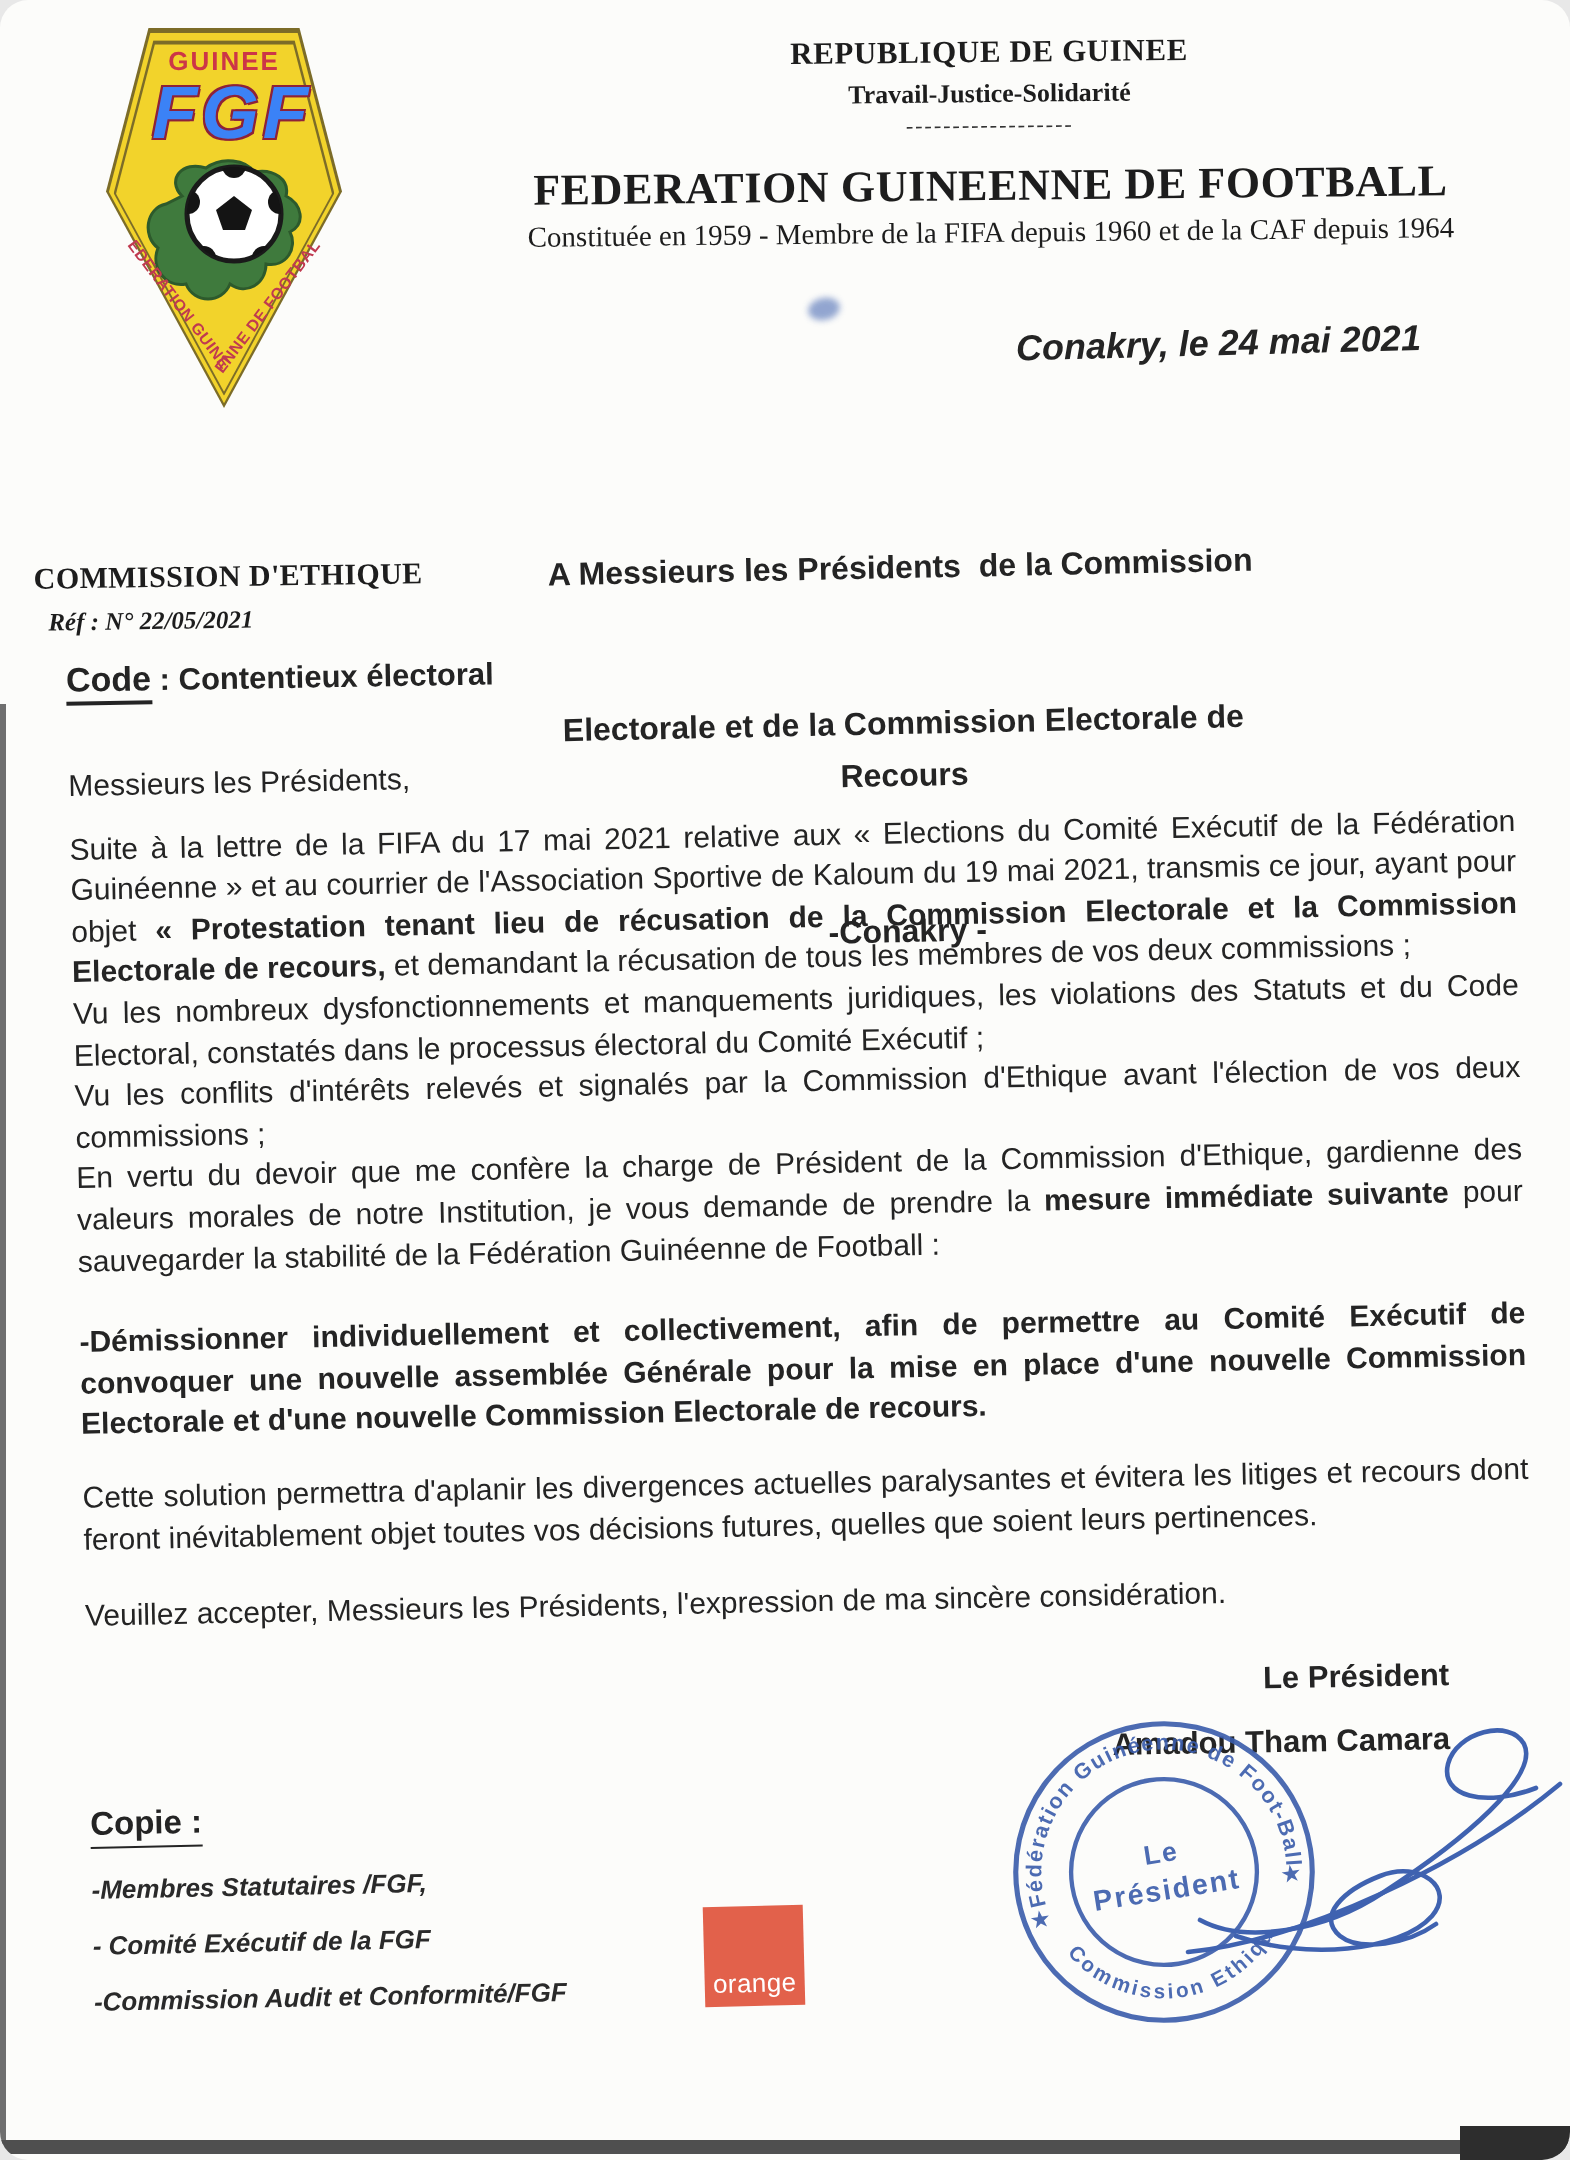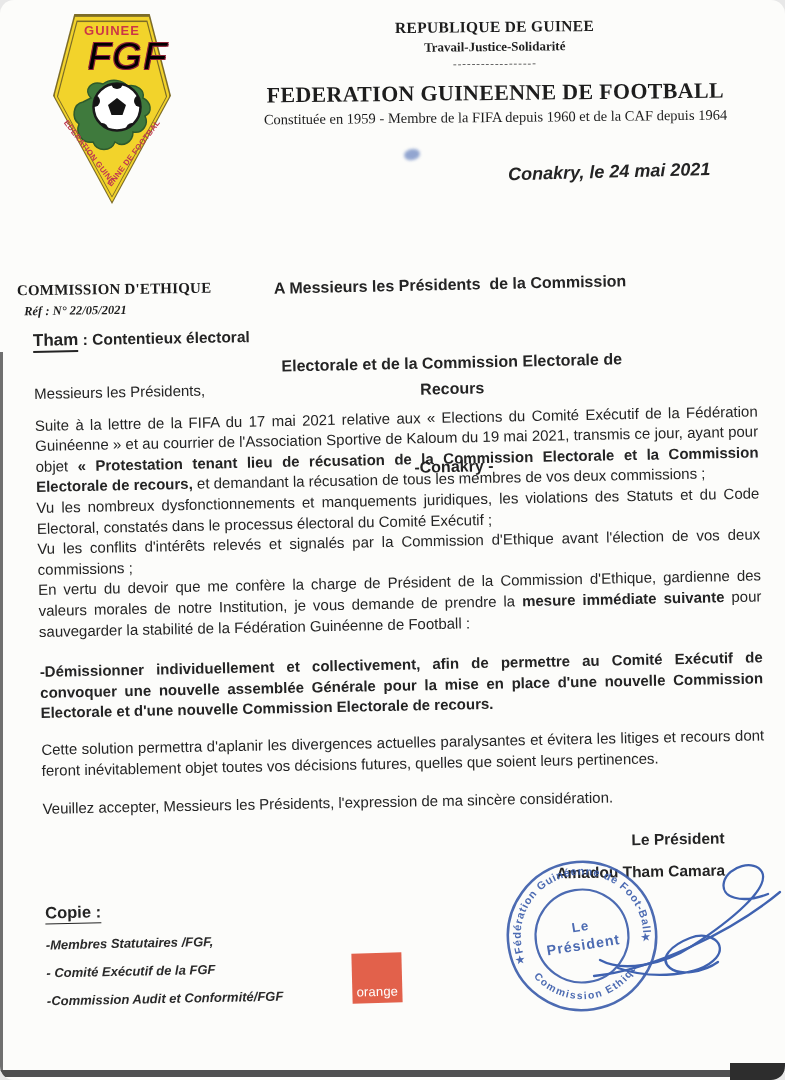--- a/index.html
+++ b/index.html
@@ -16,22 +16,22 @@
     border-radius:50%;filter:blur(1.5px);opacity:.75;transform:rotate(-12deg);}
   
   .logo{position:absolute;left:53px;top:14px;width:118px;height:190px;}
   .pent{position:absolute;inset:0;clip-path:polygon(18% 0,82% 0,100% 43%,50% 100%,0 43%);}
   .pent.b1{background:#7c6c28;}
   .pent.b2{background:#f2d32b;transform:scale(.975);}
   .pent.b3{background:#7c6c28;transform:scale(.935);}
   .pent.b4{background:#f2d32b;transform:scale(.915);}
   .lg-country{position:absolute;top:9px;left:0;width:100%;text-align:center;
     font-size:13px;font-weight:bold;letter-spacing:1px;color:#cc3647;}
-  .lg-acronym{position:absolute;top:22px;left:16px;width:100%;text-align:center;
-    font-size:37px;font-weight:400;font-style:italic;letter-spacing:2px;color:#000000;
+  .lg-acronym{position:absolute;top:22px;left:4px;width:100%;text-align:center;
+    font-size:37px;font-weight:700;font-style:italic;letter-spacing:2px;color:#3b82f6;
     text-shadow:1px 1px 0 #8e2238,-1px -1px 0 #8e2238,1px -1px 0 #8e2238,-1px 1px 0 #8e2238;}
   .lg-map{position:absolute;left:8px;top:62px;}
   .lg-ball{position:absolute;left:37px;top:66px;}
   .lg-ribbon{position:absolute;left:0;top:106px;}
   
   .head-text{position:absolute;left:245px;top:18px;width:500px;text-align:center;
     font-family:"Liberation Serif",serif;color:#1d1d1d;transform:rotate(-.6deg);}
   .country{font-size:15.5px;font-weight:bold;letter-spacing:.3px;}
   .motto{font-size:13px;font-weight:bold;margin-top:3px;}
   .dashes{font-size:11px;letter-spacing:1px;margin-top:2px;color:#333;}
@@ -138,21 +138,21 @@
     <div>Electorale et de la Commission Electorale de Recours</div>
     <div>-Conakry -</div>
   </div>
 
   <div class="sender">
     <div class="commission">COMMISSION D'ETHIQUE</div>
     <div class="ref">Réf : N° 22/05/2021</div>
   </div>
 
   <div class="subject">
-    <span class="obj-label">Tham</span><span class="obj-value"> : </span><span class="obj-value">Contentieux électoral</span>
+    <span class="obj-label">Code</span><span class="obj-value"> : </span><span class="obj-value">Contentieux électoral</span>
   </div>
 
   <div class="body-text">
     <p class="sal">Messieurs les Présidents,</p>
     <p><span>Suite à la lettre de la FIFA du 17 mai 2021 relative aux « Elections du Comité Exécutif de la Fédération Guinéenne » et au courrier de l'Association Sportive de Kaloum du 19 mai 2021, transmis ce jour,  ayant pour objet  </span><span style="font-weight: bold;">« Protestation tenant lieu de récusation de la Commission Electorale et la Commission Electorale de recours,</span><span> et demandant la récusation de tous les membres de vos deux commissions ;</span></p>
     <p><span>Vu les nombreux dysfonctionnements et manquements juridiques, les violations des Statuts et du Code Electoral, constatés dans le processus électoral du Comité Exécutif ;</span></p>
     <p><span>Vu les conflits d'intérêts relevés et signalés par la Commission d'Ethique avant l'élection de vos deux commissions ;</span></p>
     <p><span>En vertu du devoir que me confère la charge de Président de la Commission d'Ethique, gardienne des valeurs morales de notre Institution, je vous demande de prendre la </span><span style="font-weight: bold;">mesure immédiate suivante</span><span> pour sauvegarder la stabilité de la Fédération Guinéenne de Football :</span></p>
     <p class="mt20"><span style="font-weight: bold;">-Démissionner individuellement et collectivement, afin de permettre au Comité Exécutif de convoquer une nouvelle assemblée Générale pour la mise en place d'une nouvelle Commission Electorale et d'une nouvelle Commission Electorale de recours.</span></p>
     <p class="mt16"><span>Cette solution permettra d'aplanir les divergences actuelles paralysantes et évitera les litiges et recours dont feront inévitablement objet toutes vos décisions futures, quelles que soient leurs pertinences.</span></p>

